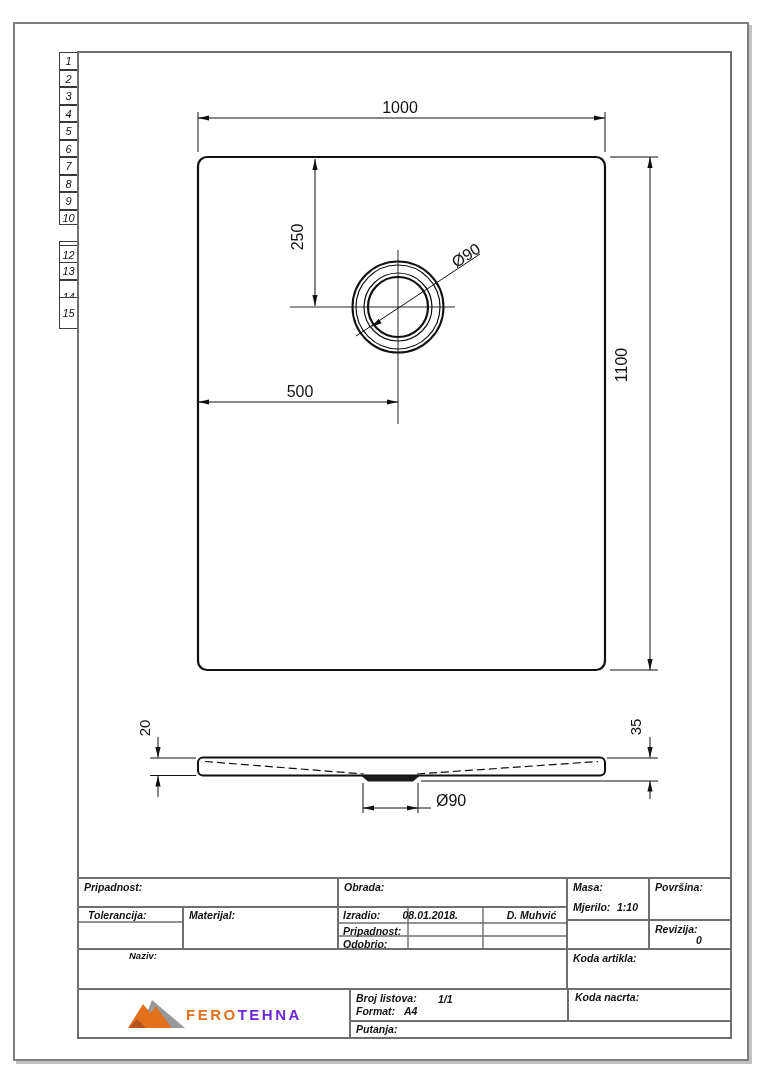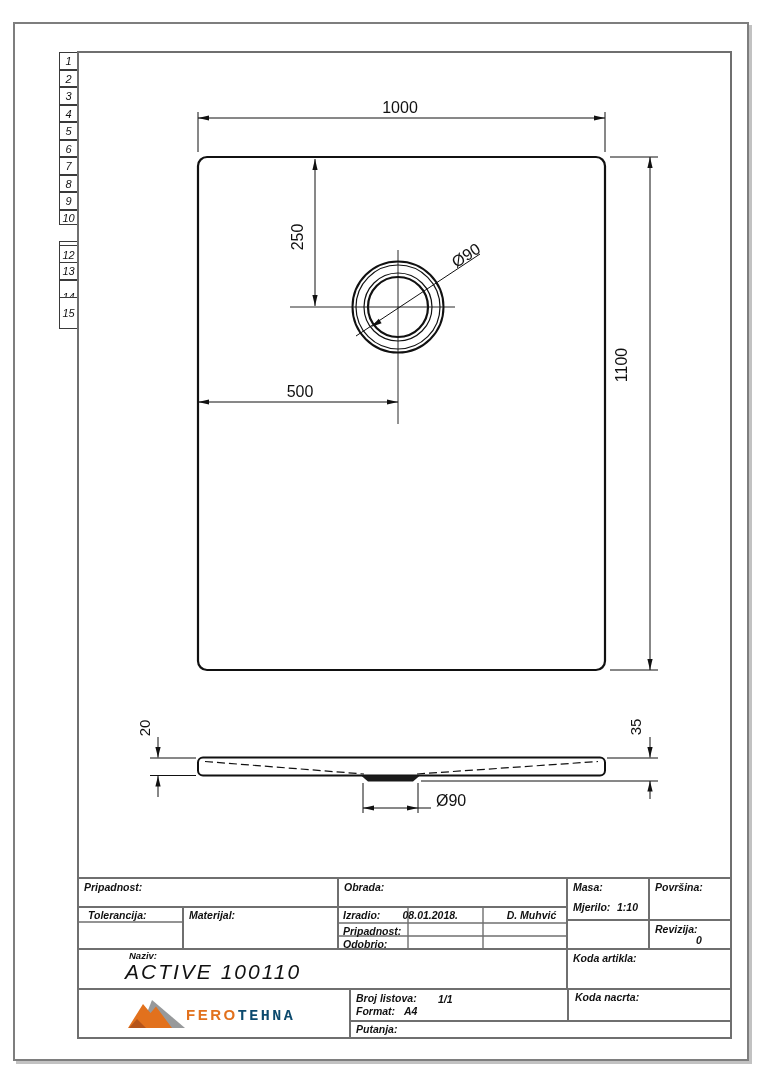--- a/index.html
+++ b/index.html
@@ -8,21 +8,21 @@
   .outer-border{position:absolute;left:13px;top:22px;width:736px;height:1039px;
         border:2px solid #7e7e7e;box-shadow:3px 3px 0 #c2c2c2;box-sizing:border-box;}
   .strip-cell{position:absolute;left:59px;width:19px;border:1px solid #3a3a3a;box-sizing:border-box;
         font-style:italic;font-size:11px;display:flex;align-items:center;justify-content:center;background:#fff;}
   svg{position:absolute;left:0;top:0;}
   .lbl{position:absolute;font-style:italic;font-size:10.5px;white-space:nowrap;line-height:12px;font-weight:bold;}
   .lbl-small{font-size:9.5px;margin-left:45px;}
   .naziv-value{position:absolute;font-style:italic;font-size:21px;letter-spacing:2px;white-space:nowrap;}
   .logo-text{position:absolute;left:186px;top:1006px;font-size:15px;font-weight:bold;letter-spacing:2.5px;white-space:nowrap;}
   .logo-fero{color:#e2711d;text-align:right;}
-  .logo-tehna{color:#0c4a6e;font-family:Liberation Mono, monospace;}
+  .logo-tehna{color:#6d28d9;}
 </style>
 </head>
 <body>
 
 <div class="page">
 
   <div class="outer-border"></div>
 
   <div class="strip-cell" style="top:52px;height:18px">
       <span>1</span>
@@ -188,21 +188,20 @@
   <div class="lbl" style="left:343px;top:937.5px">Odobrio:</div>
 
   <div class="lbl" style="left:573px;top:901px">Mjerilo:</div>
   <div class="lbl" style="left:617px;top:901px">1:10</div>
   <div class="lbl" style="left:655px;top:923px">Revizija:</div>
   <div class="lbl" style="left:696px;top:934px">0</div>
 
   <div class="lbl" style="left:573px;top:952px">Koda artikla:</div>
 
   <div class="lbl lbl-small" style="left:84px;top:950px">Naziv:</div>
-  <div class="naziv-value" style="left:125px;top:960px">ACTIVE 100110</div>
 
   <div class="lbl" style="left:356px;top:992px">Broj listova:</div>
   <div class="lbl" style="left:438px;top:993px">1/1</div>
   <div class="lbl" style="left:356px;top:1005px">Format:</div>
   <div class="lbl" style="left:404px;top:1005px">A4</div>
   <div class="lbl" style="left:356px;top:1023px">Putanja:</div>
   <div class="lbl" style="left:575px;top:991px">Koda nacrta:</div>
 
   <div class="logo-text">
     <span class="logo-fero">FERO</span><span class="logo-tehna">TEHNA</span>

